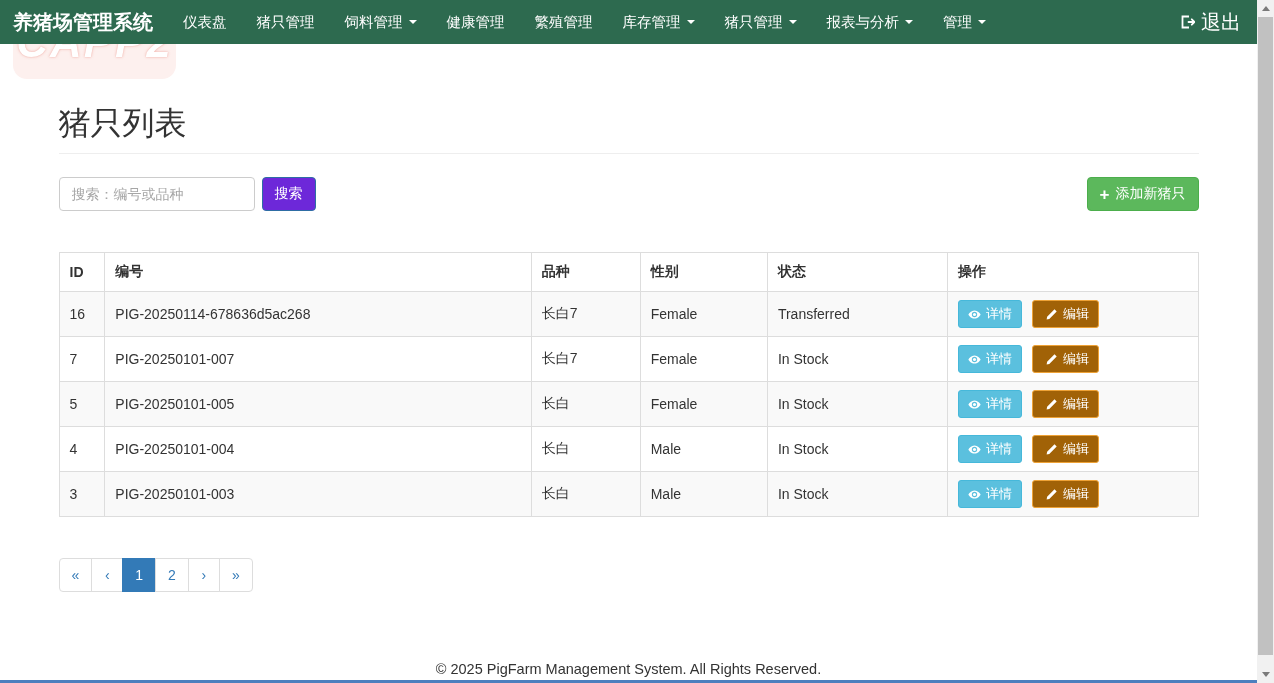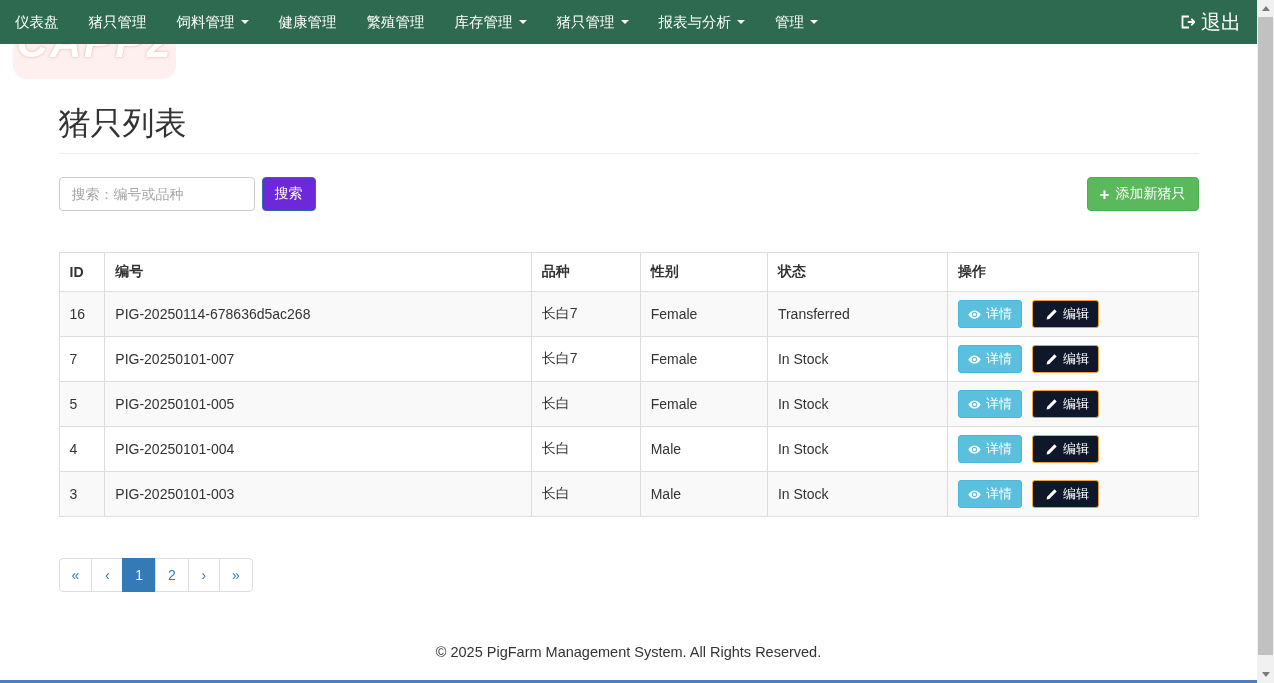--- a/index.html
+++ b/index.html
@@ -77,55 +77,56 @@
   .pig-table tbody tr:nth-child(odd) { background:#f9f9f9; }
   .pig-table tbody tr:nth-child(even) { background:#fff; }
   .col-id { width:45px; } .col-code { width:419px; } .col-breed { width:107px; }
   .col-gender { width:125px; } .col-status { width:177px; } .col-actions { width:246px; }
 
   .btn-xs {
     display:inline-flex; align-items:center; height:28px; padding:2px 9px;
     font-size:13px; border-radius:3px; color:#fff; cursor:pointer; border:1px solid transparent;
   }
   .btn-info { background:#5bc0de; border-color:#46b8da; margin-right:6px; }
-  .btn-warning { background:#0f172a; border-color:#eea236;padding-left:12px; }
+  .btn-warning { background:#a16207; border-color:#eea236;padding-left:12px; }
   .btn-xs svg { margin-right:5px; }
 
   
   .pagination { display:inline-flex; margin-top:41px; padding:0; list-style:none; }
   .page-item {
     min-width:32px; height:34px; padding:0 12px; display:flex; align-items:center; justify-content:center;
     border:1px solid #ddd; background:#fff; color:#337ab7; cursor:pointer; margin-left:-1px;
     font-size:14px;
   }
   .page-item:first-child { border-radius:4px 0 0 4px; margin-left:0; }
   .page-item:last-child { border-radius:0 4px 4px 0; }
   .page-item.active { background:#337ab7; border-color:#337ab7; color:#fff; }
 
   
-  .footer { margin-top:38px; text-align:center; }
+  .footer { margin-top:55px; text-align:center; }
   .footer-copy { font-size:14.5px; color:#333; }
   .bottom-bar { position:absolute; left:0; bottom:0; width:1274px; height:3px; background:#4d7fbe; z-index:6; }
 
   
   .scrollbar { position:absolute; right:0; top:0; width:17px; height:683px; background:#f1f1f1; z-index:7; }
   .sb-thumb { position:absolute; left:1px; top:17px; width:15px; height:638px; background:#c1c1c1; }
   .sb-arrow { position:absolute; left:0; width:17px; height:17px; display:flex; align-items:center; justify-content:center; }
   .sb-arrow.up { top:0; } .sb-arrow.down { bottom:0; }
   .tri-up { width:0; height:0; border-left:4px solid transparent; border-right:4px solid transparent; border-bottom:5px solid #7a7a7a; }
   .tri-down { width:0; height:0; border-left:4px solid transparent; border-right:4px solid transparent; border-top:5px solid #7a7a7a; }
 </style>
 </head>
 <body>
 
 <div class="viewport">
 
   <div class="watermark">CAPP2</div>
 
   <div class="navbar">
+    <div class="brand">养猪场管理系统</div>
     <div class="nav-items">
       <div class="nav-item">
           <span>仪表盘</span>
         </div>
       <div class="nav-item">
           <span>猪只管理</span>
         </div>
       <div class="nav-item">
           <span>饲料管理</span>
           <span class="caret"></span>

